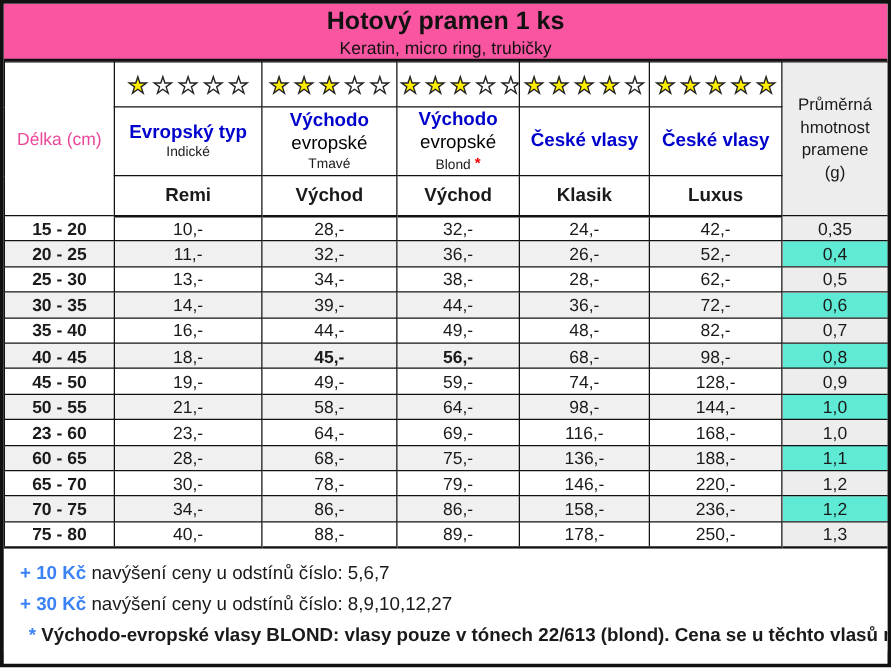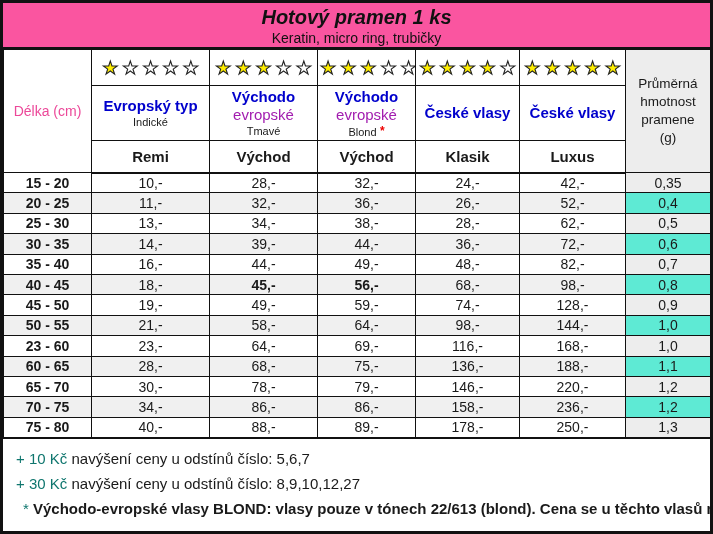--- a/index.html
+++ b/index.html
@@ -15,21 +15,21 @@
     overflow:hidden;
   }
   
   .header {
     background:#FA55A0;
     border-bottom:2px solid #111;
     text-align:center;
     padding:2px 0 3px;
     height:46px;
   }
-  .header .title { font-size:20px; font-weight:bold; color:#111; line-height:25px;font-style:italic; }
+  .header .title { font-size:20px; font-weight:bold; color:#111; line-height:25px; }
   .header .subtitle { font-size:14px; color:#111; line-height:17px; }
   
   table.price-table {
     border-collapse:collapse;
     table-layout:fixed;
     width:100%;
   }
   td {
     border:1px solid #111;
     text-align:center;
@@ -51,38 +51,38 @@
   }
   .star {
     font-size:18px;
     letter-spacing:0;
     padding:0 2px;
     -webkit-text-stroke:1.1px #222;
   }
   .star.filled { color:#FFEE00; }
   .star.empty  { color:#ffffff; }
   .type-line1 { font-size:15px; font-weight:bold; color:#0000CC; line-height:18px; }
-  .type-line2 { font-size:15px; font-weight:normal; color:#a21caf; line-height:18px; }
+  .type-line2 { font-size:15px; font-weight:normal; color:#000000; line-height:18px; }
   .type-sub   { font-size:11px; color:#1a1a1a; line-height:14px; }
   .red-mark   { color:#EE0000; font-weight:bold; font-size:12px; vertical-align:1px; }
   .cell-tier  { font-size:15px; font-weight:bold; }
   tbody td { height:20.4px; }
   .cell-range { font-weight:bold; }
   .cell-price.bold { font-weight:bold; }
   .cell-weight { background:#EDEDED; }
   tr.striped td { background:#F0F0F0; }
   tr.striped td.cell-weight { background:#5eead4; }
   tbody tr:last-child td { border-bottom:2px solid #111; }
   
   .footer {
     padding:7px 0 0 13px;
     background:#fff;
   }
   .note { font-size:15px; color:#1a1a1a; line-height:25px; white-space:nowrap; }
-  .note .note-prefix { color:#0f766e; font-weight:normal; }
+  .note .note-prefix { color:#3b82f6; font-weight:bold; }
   .note.bold { font-weight:bold; padding-left:7px; }
 </style>
 </head>
 <body>
 
 <div class="sheet">
 
   <div class="header">
     <div class="title">Hotový pramen 1 ks</div>
     <div class="subtitle">Keratin, micro ring, trubičky</div>

